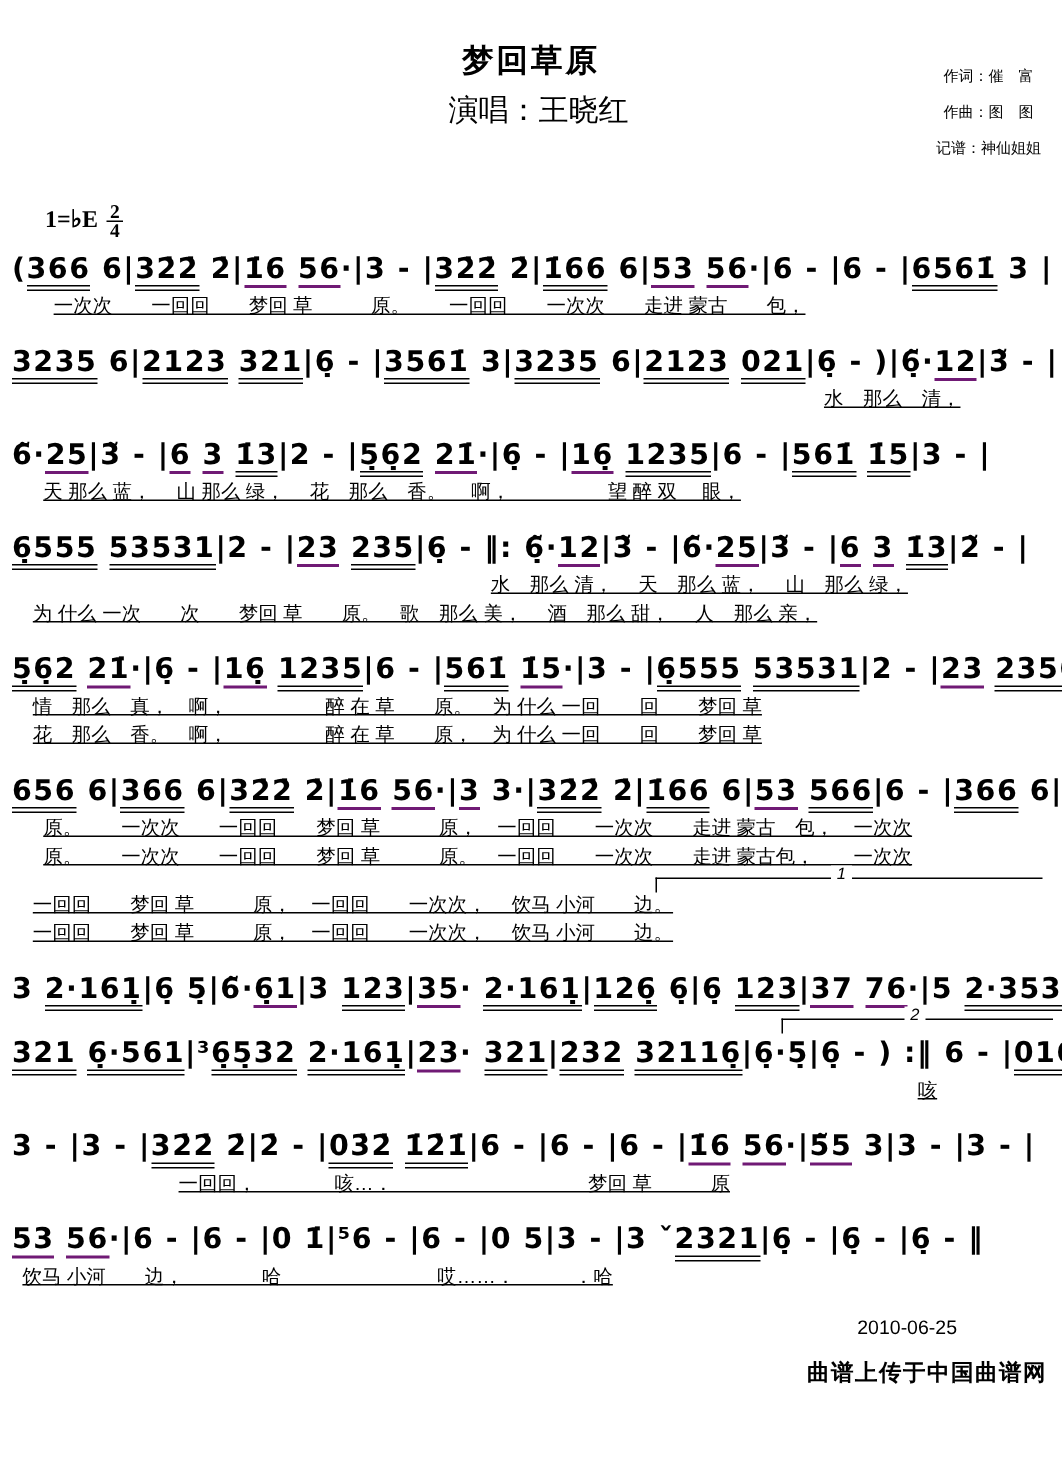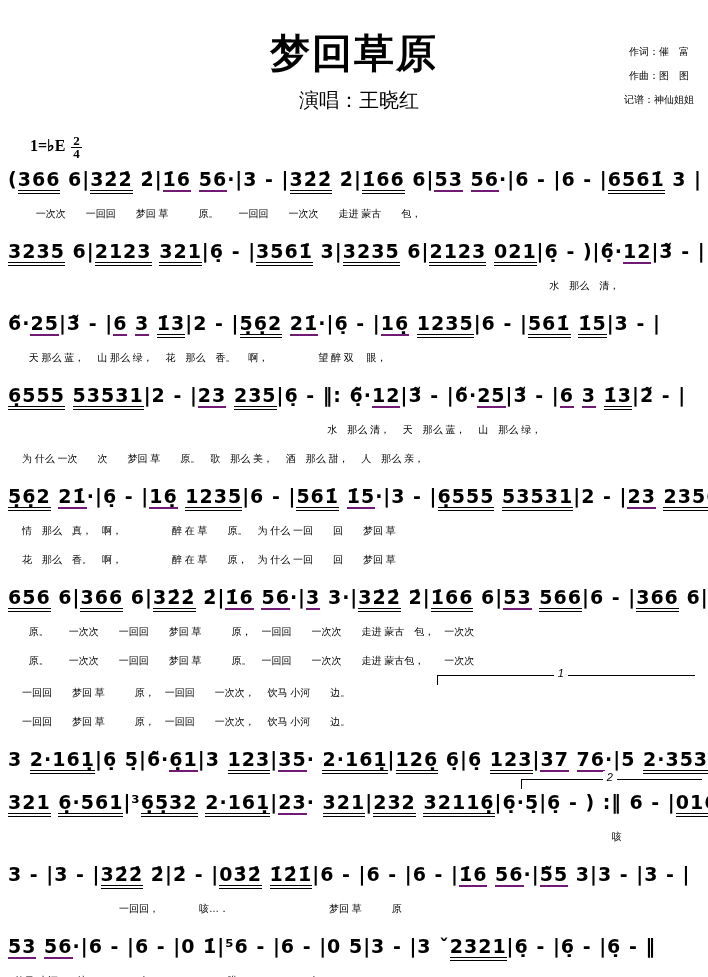--- a/index.html
+++ b/index.html
@@ -1,36 +1,36 @@
 <!DOCTYPE html>
 <html><head>
 <meta charset="utf-8">
 <style>
   html,body{margin:0;padding:0;background:#ffffff;}
   body{width:708px;min-height:977px;color:#000;font-family:"Liberation Sans",sans-serif;}
   .page{position:relative;width:708px;min-height:977px;overflow:hidden;}
 
   
   .hdr{position:relative;padding-top:26px;height:128px;}
-  .title{margin:0;text-align:center;font-size:40px;font-weight:bold;letter-spacing:2px;}
+  .title{margin:0;text-align:center;font-size:21px;font-weight:bold;letter-spacing:2px;}
   .performer{text-align:center;font-size:20px;margin-top:6px;padding-left:10px;}
   .credits{position:absolute;top:40px;right:14px;text-align:center;font-size:10px;line-height:24px;}
   .keysig{position:absolute;left:30px;bottom:-6px;font-size:16px;font-weight:bold;font-family:Liberation Serif, serif;}
   .frac{display:inline-block;vertical-align:middle;text-align:center;font-size:13px;line-height:12px;margin-left:6px;}
   .frac .num{display:block;border-bottom:1.5px solid #000;padding:0 2px;}
   .frac .den{display:block;padding:0 2px;}
 
   
   .score{padding:10px 6px 0 8px;}
   .system{position:relative;margin-bottom:13px;}
   .notation{font-family:"DejaVu Sans",sans-serif;font-size:19px;font-weight:bold;
             letter-spacing:1px;white-space:nowrap;line-height:30px;}
   .notation .u1{border-bottom:2px solid #701a75;}
   .notation .u2{border-bottom:4px double #000;}
-  .lyric{font-size:10px;line-height:19px;white-space:nowrap;margin-top:10px;}
+  .lyric{font-size:13px;line-height:19px;white-space:nowrap;margin-top:0;text-decoration:underline;}
   .volta{position:absolute;top:-8px;height:9px;border-top:1.5px solid #000;border-left:1.5px solid #000;}
   .volta-label{position:absolute;top:-9px;left:45%;background:#fff;padding:0 4px;font-size:11px;font-style:italic;}
 
   
   .ftr{padding:4px 10px 8px 0;text-align:right;}
   .date{font-size:13px;margin-right:60px;margin-bottom:14px;}
   .site{font-size:15px;font-weight:bold;letter-spacing:1px;}
 </style>
 </head>
 <body>

